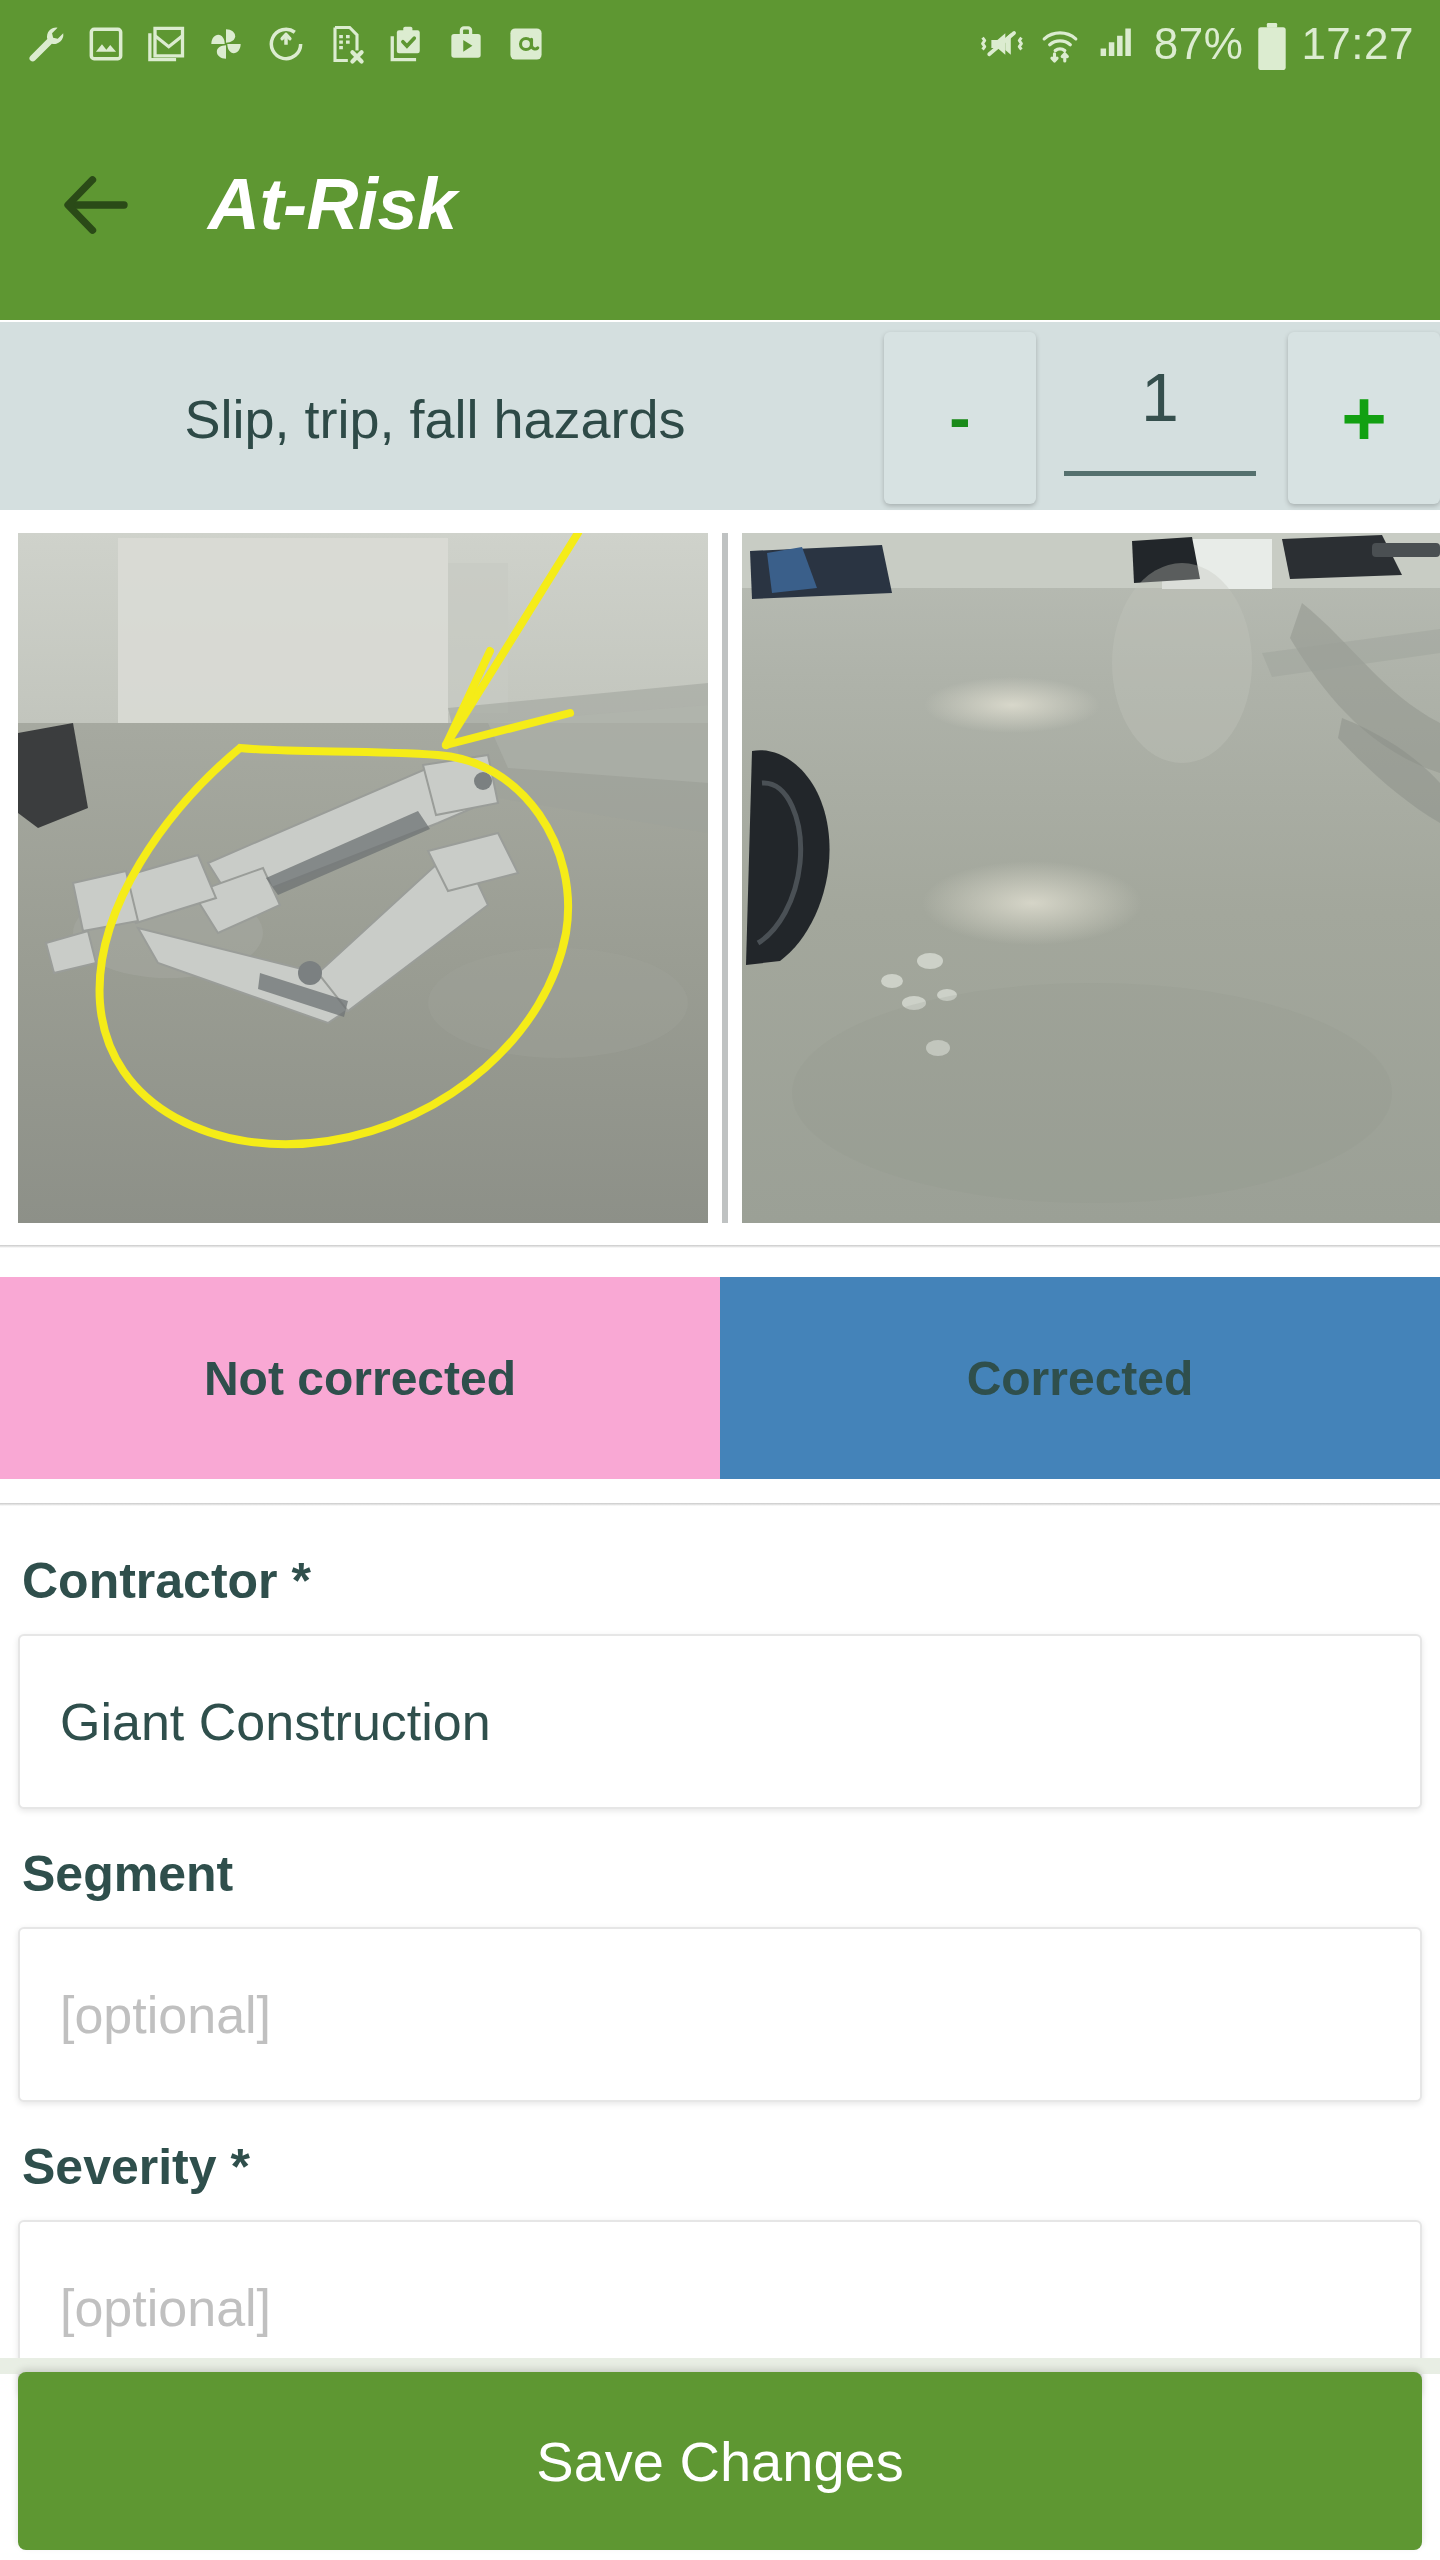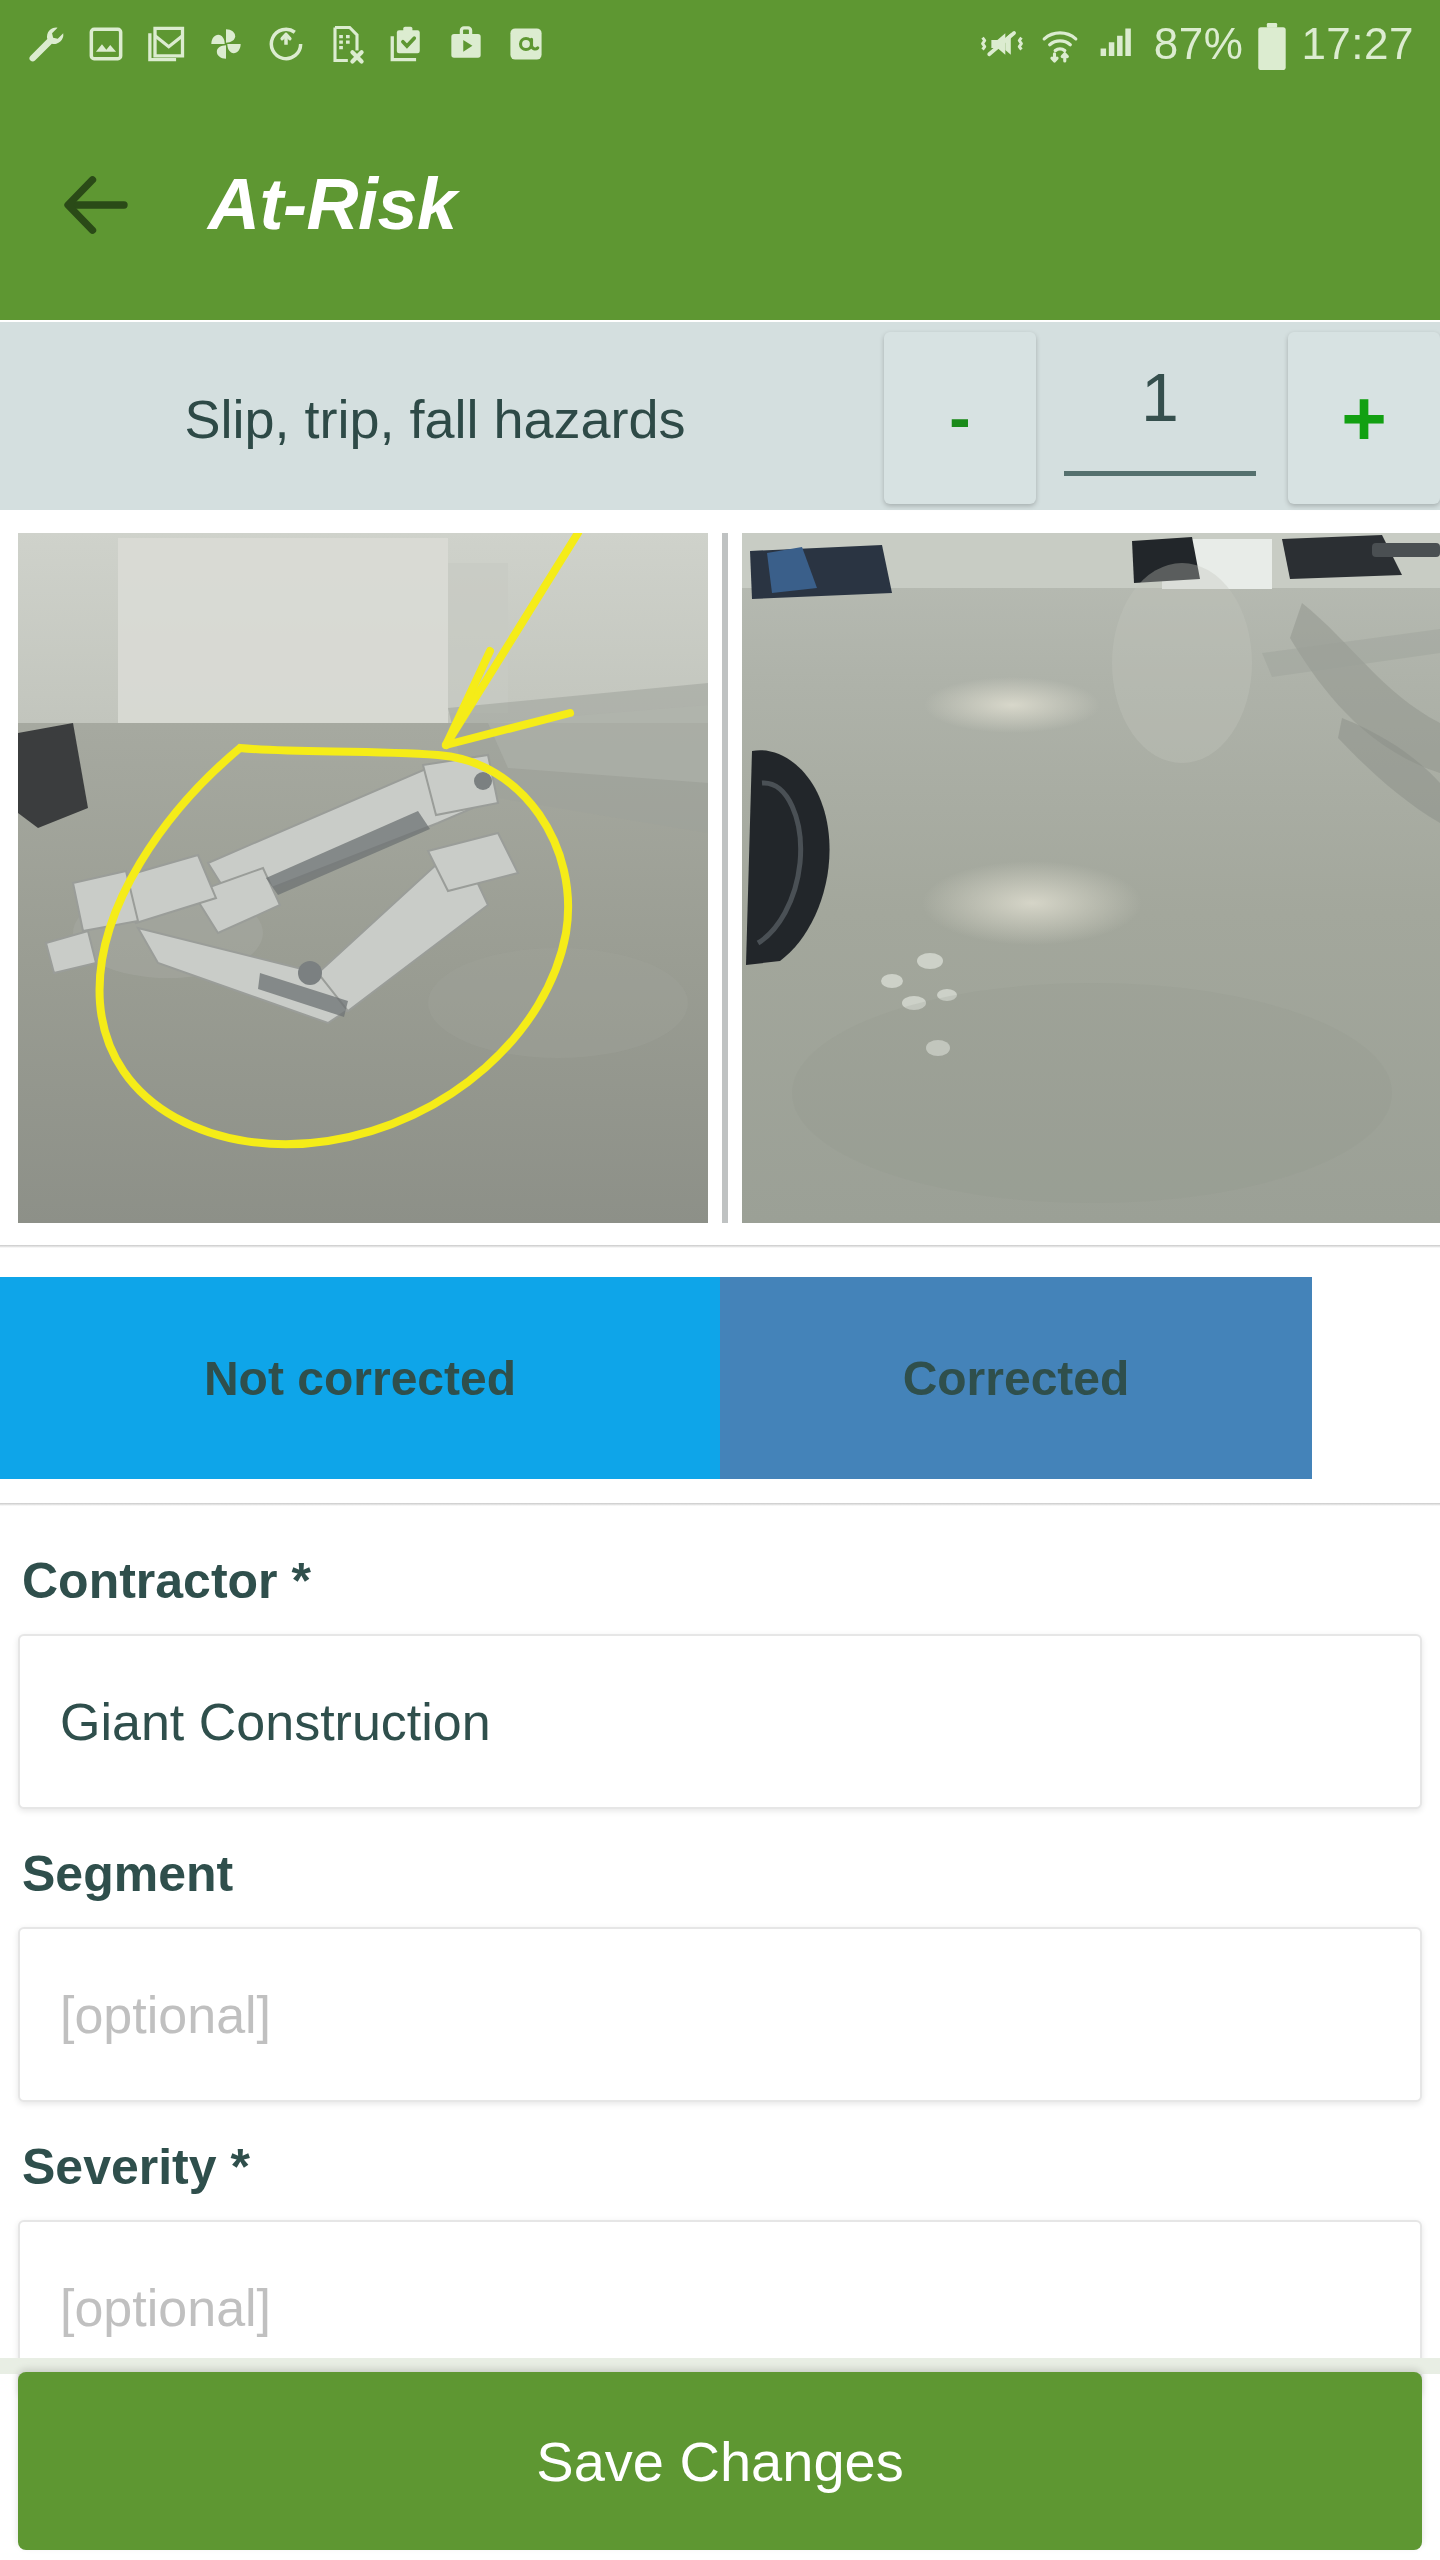--- a/index.html
+++ b/index.html
@@ -115,22 +115,22 @@
   
   .toggle-row{
     position:absolute; left:0; top:1277px; width:1440px; height:202px;
     display:flex;
   }
   .toggle{
     height:202px; display:flex; align-items:center; justify-content:center;
     font-size:48px; font-weight:bold; color:#2f4f4c;
     white-space:nowrap;
   }
-  .toggle-not{ width:720px; background:#0ea5e9; }
-  .toggle-yes{ width:592px; background:#4483b9; }
+  .toggle-not{ width:720px; background:#f9a8d4; }
+  .toggle-yes{ width:720px; background:#4483b9; }
 
   
   .form{
     position:absolute; left:0; top:1522px; width:1440px; height:880px;
     padding:0 18px;
   }
   .field{ margin-bottom:6px; }
   .field-label{
     color:#2f4f4c; font-size:50px; font-weight:bold;
     padding:30px 4px 24px 4px; white-space:nowrap;

